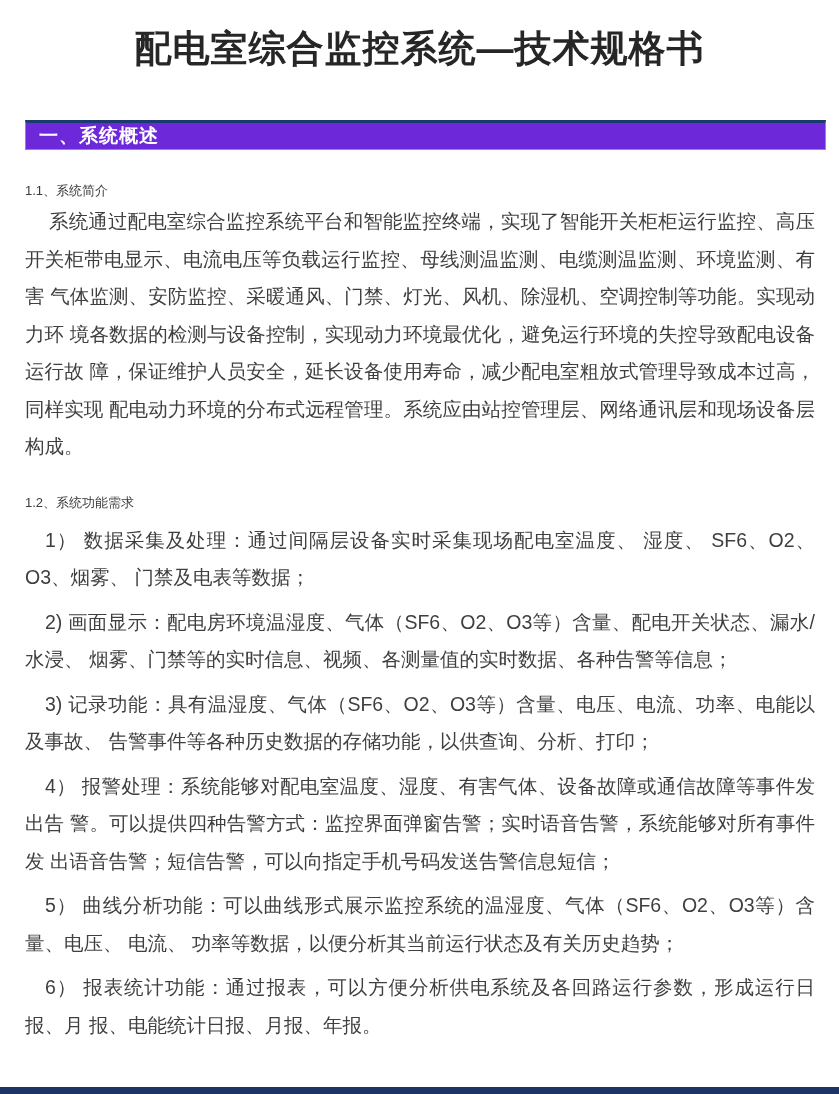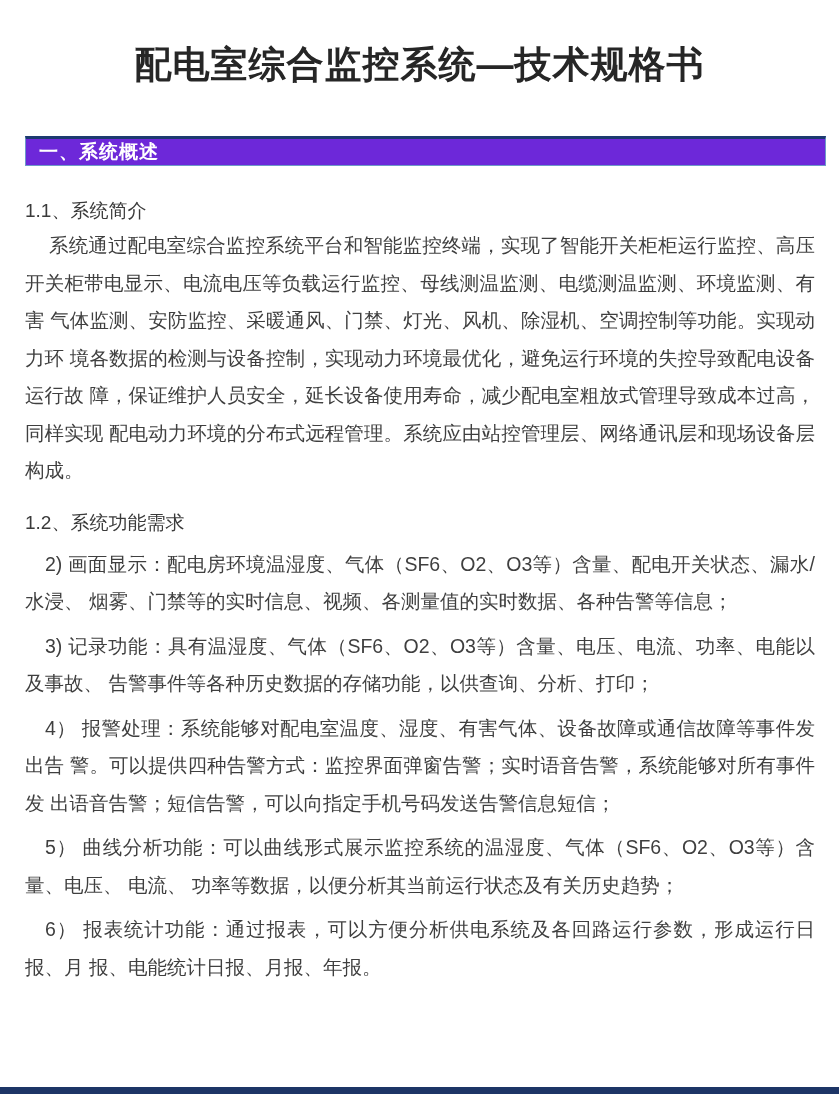--- a/index.html
+++ b/index.html
@@ -4,21 +4,21 @@
 <style>
   html, body { margin: 0; padding: 0; }
   body {
     width: 839px; height: 1094px;
     background: #ffffff;
     font-family: "Liberation Sans", "DejaVu Sans", sans-serif;
     position: relative;
     overflow: hidden;
   }
   .page-title {
-    margin: 16px;
+    margin: 0;
     padding-top: 24px;
     text-align: center;
     font-size: 37px;
     font-weight: 900;
     letter-spacing: 1px;
     color: #262626;
   }
   .section-bar {
     margin: 46px 13px 0 25px;
     background: #6d28d9;
@@ -30,25 +30,25 @@
     padding-left: 13px;
   }
   .section-bar-label {
     color: #ffffff;
     font-size: 19px;
     font-weight: 700;
     letter-spacing: 1px;
   }
   .subheading {
     margin: 32px 24px 0 25px;
-    font-size: 19px;
+    font-size: 13px;
     font-weight: 500;
     color: #3a3a3a;
   }
-  .subheading.second { margin-top: 20px; }
+  .subheading.second { margin-top: 28px; }
   .body-text {
     margin: 0 24px 0 25px;
     font-size: 19.5px;
     line-height: 37.5px;
     color: #3f3f3f;
     text-align: justify;
   }
   .intro-paragraph {
     margin-top: 3px;
     text-indent: 24px;
@@ -75,20 +75,21 @@
   <span class="section-bar-label">一、系统概述</span>
 </div>
 
 <h2 class="subheading">1.1、系统简介</h2>
 
 <p class="body-text intro-paragraph">系统通过配电室综合监控系统平台和智能监控终端，实现了智能开关柜柜运行监控、高压开关柜带电显示、电流电压等负载运行监控、母线测温监测、电缆测温监测、环境监测、有害 气体监测、安防监控、采暖通风、门禁、灯光、风机、除湿机、空调控制等功能。实现动力环 境各数据的检测与设备控制，实现动力环境最优化，避免运行环境的失控导致配电设备运行故 障，保证维护人员安全，延长设备使用寿命，减少配电室粗放式管理导致成本过高，同样实现 配电动力环境的分布式远程管理。系统应由站控管理层、网络通讯层和现场设备层构成。</p>
 
 <h2 class="subheading second">1.2、系统功能需求</h2>
 
 <div class="req-list">
+  <p class="body-text req-item">1） 数据采集及处理：通过间隔层设备实时采集现场配电室温度、 湿度、 SF6、O2、O3、烟雾、 门禁及电表等数据；</p>
   <p class="body-text req-item">2) 画面显示：配电房环境温湿度、气体（SF6、O2、O3等）含量、配电开关状态、漏水/水浸、 烟雾、门禁等的实时信息、视频、各测量值的实时数据、各种告警等信息；</p>
   <p class="body-text req-item">3) 记录功能：具有温湿度、气体（SF6、O2、O3等）含量、电压、电流、功率、电能以及事故、 告警事件等各种历史数据的存储功能，以供查询、分析、打印；</p>
   <p class="body-text req-item">4） 报警处理：系统能够对配电室温度、湿度、有害气体、设备故障或通信故障等事件发出告 警。可以提供四种告警方式：监控界面弹窗告警；实时语音告警，系统能够对所有事件发 出语音告警；短信告警，可以向指定手机号码发送告警信息短信；</p>
   <p class="body-text req-item">5） 曲线分析功能：可以曲线形式展示监控系统的温湿度、气体（SF6、O2、O3等）含量、电压、 电流、 功率等数据，以便分析其当前运行状态及有关历史趋势；</p>
   <p class="body-text req-item">6） 报表统计功能：通过报表，可以方便分析供电系统及各回路运行参数，形成运行日报、月 报、电能统计日报、月报、年报。</p>
 </div>
 
 <div class="footer-bar"></div>
 
 </body></html>

